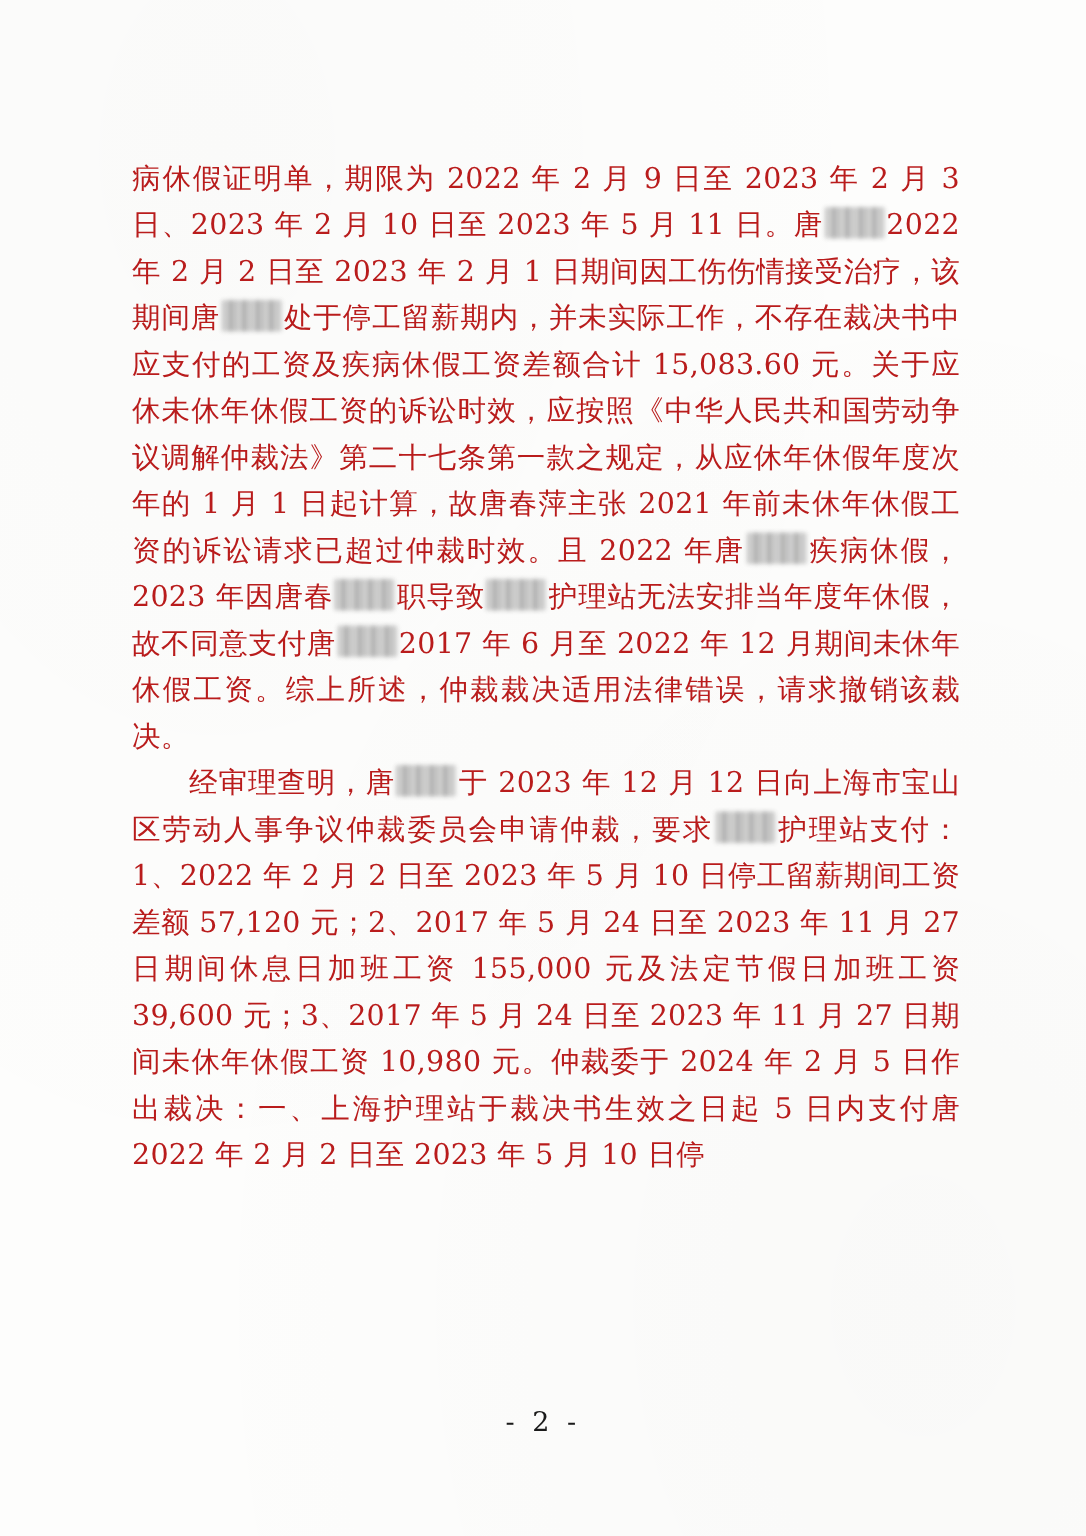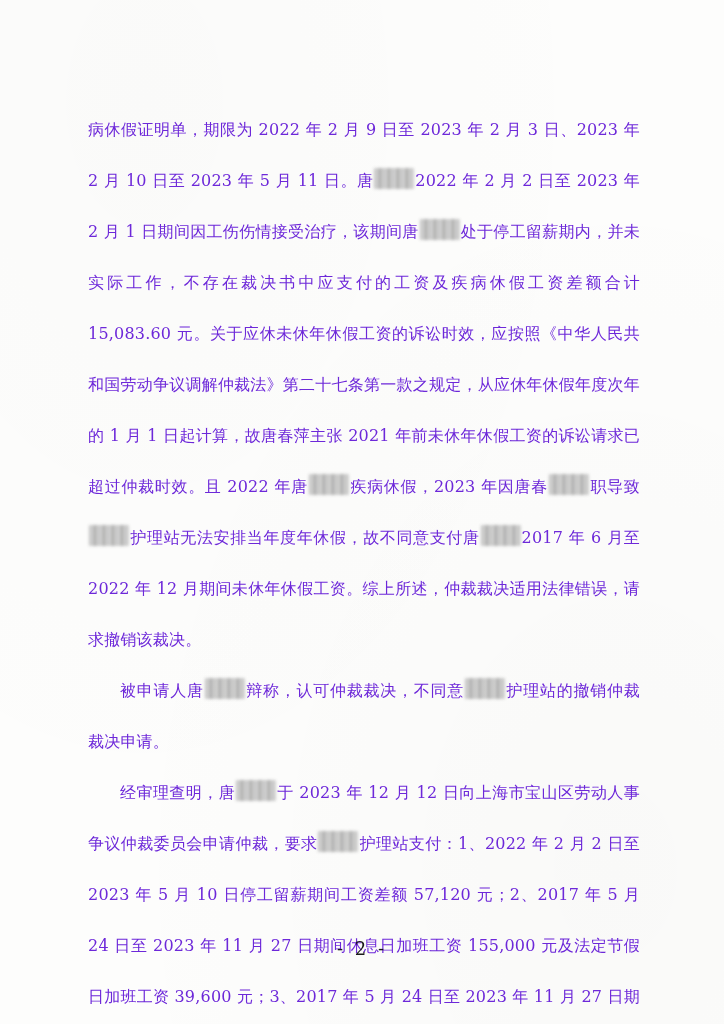--- a/index.html
+++ b/index.html
@@ -34,26 +34,26 @@
     pointer-events: none;
   }
   .body-area {
     position: absolute;
     left: 88px;
     top: 104px;
     width: 552px;
   }
   p.para {
     margin: 0 0 0px 0;
-    font-size: 16px;
-    line-height: 51px;
+    font-size: 19px;
+    line-height: 31px;
     text-align: justify;
     text-justify: inter-ideograph;
     letter-spacing: 0.2px;
-    color: #6d28d9;
+    color: #b91c1c;
   }
   p.indent {
     text-indent: 2em;
   }
   .redact {
     display: inline-block;
     vertical-align: -3px;
     height: 21px;
     margin: 0 1px;
     border-radius: 1px;
@@ -78,17 +78,16 @@
     color: #1a1a1a;
     font-family: "DejaVu Serif", "Liberation Serif", serif;
   }
 </style>
 </head>
 <body>
 
 <div class="page">
   <div class="body-area">
       <p class="para">病休假证明单，期限为 2022 年 2 月 9 日至 2023 年 2 月 3 日、2023 年 2 月 10 日至 2023 年 5 月 11 日。唐<span class="redact w2"></span>2022 年 2 月 2 日至 2023 年 2 月 1 日期间因工伤伤情接受治疗，该期间唐<span class="redact w2"></span>处于停工留薪期内，并未实际工作，不存在裁决书中应支付的工资及疾病休假工资差额合计 15,083.60 元。关于应休未休年休假工资的诉讼时效，应按照《中华人民共和国劳动争议调解仲裁法》第二十七条第一款之规定，从应休年休假年度次年的 1 月 1 日起计算，故唐春萍主张 2021 年前未休年休假工资的诉讼请求已超过仲裁时效。且 2022 年唐<span class="redact w2"></span>疾病休假，2023 年因唐春<span class="redact w2"></span>职导致<span class="redact w2"></span>护理站无法安排当年度年休假，故不同意支付唐<span class="redact w2"></span>2017 年 6 月至 2022 年 12 月期间未休年休假工资。综上所述，仲裁裁决适用法律错误，请求撤销该裁决。</p>
-      <p class="para indent">被申请人唐<span class="redact w2"></span>辩称，认可仲裁裁决，不同意<span class="redact w2"></span>护理站的撤销仲裁裁决申请。</p>
       <p class="para indent">经审理查明，唐<span class="redact w2"></span>于 2023 年 12 月 12 日向上海市宝山区劳动人事争议仲裁委员会申请仲裁，要求<span class="redact w2"></span>护理站支付：1、2022 年 2 月 2 日至 2023 年 5 月 10 日停工留薪期间工资差额 57,120 元；2、2017 年 5 月 24 日至 2023 年 11 月 27 日期间休息日加班工资 155,000 元及法定节假日加班工资 39,600 元；3、2017 年 5 月 24 日至 2023 年 11 月 27 日期间未休年休假工资 10,980 元。仲裁委于 2024 年 2 月 5 日作出裁决：一、上海护理站于裁决书生效之日起 5 日内支付唐2022 年 2 月 2 日至 2023 年 5 月 10 日停</p>
     </div>
   <div class="footer">- 2 -</div>
 </div>
 
 </body></html>

